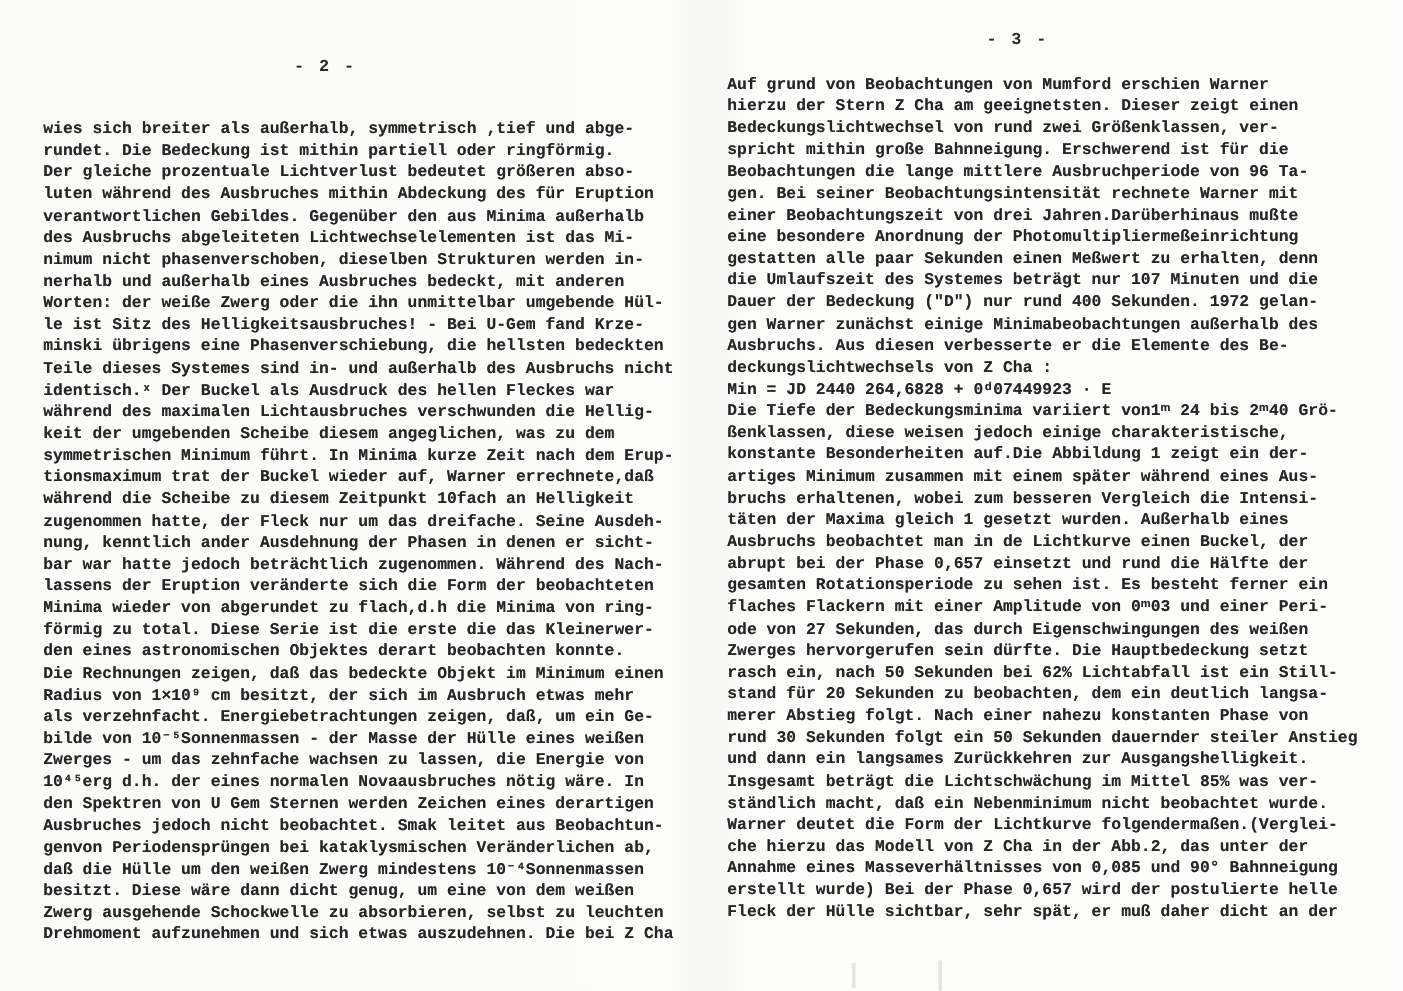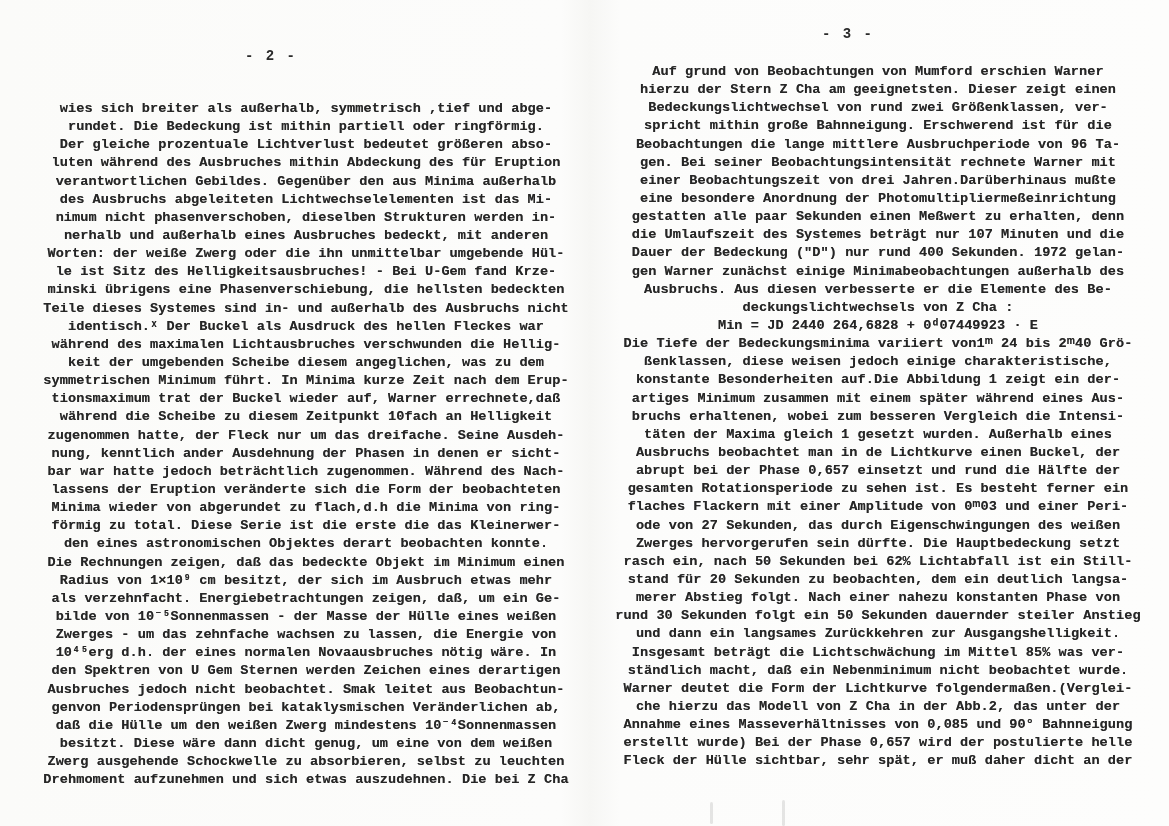--- a/index.html
+++ b/index.html
@@ -29,21 +29,20 @@
     font-size: 14px;
     font-weight: bold;
     letter-spacing: 2px;
     color: #2a2a2a;
     white-space: pre;
   }
   .page-left  .page-number { padding-right: 70px; }
   .page-right .page-number { padding-right: 60px; }
   .lines {
     white-space: pre;
-    text-align: center;
   }
   .page-left  .lines { margin-top: 36px; }
   .page-right .lines { margin-top: 21px; }
   .tline {
     font-size: 13.6px;
     font-weight: bold;
     line-height: 18.15px;
     height: 18.15px;
     letter-spacing: 0.05px;
     color: #262626;

